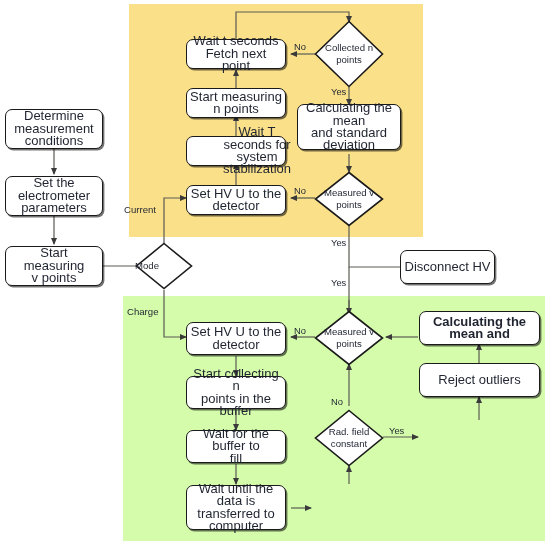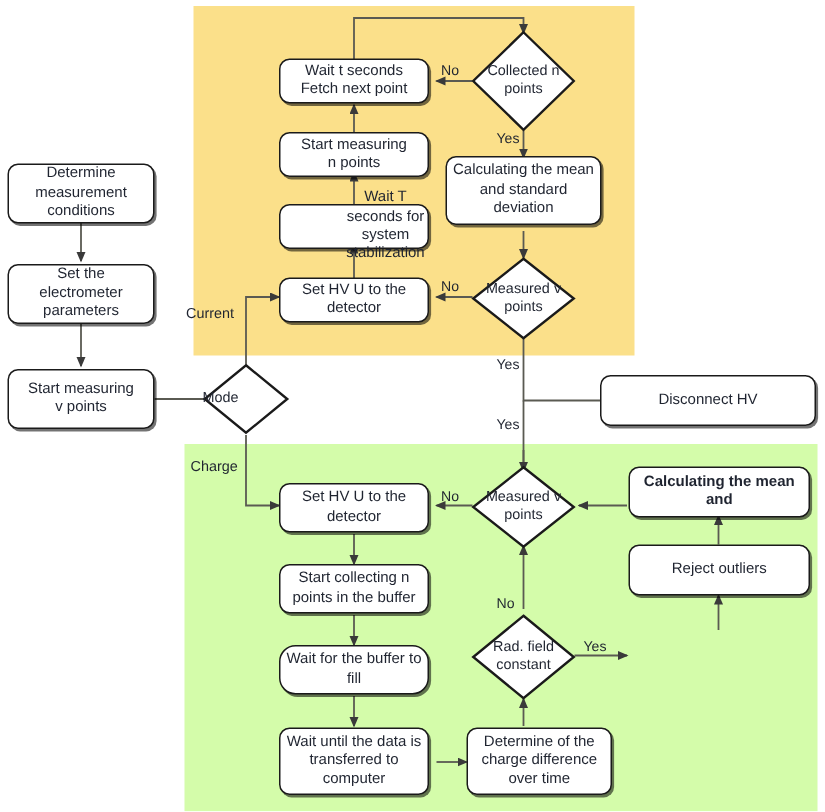--- a/index.html
+++ b/index.html
@@ -47,21 +47,21 @@
     z-index: 2;
     box-sizing: border-box;
     background: #ffffff;
     border: 1.6px solid #1a1a1a;
     border-radius: 7px;
     display: flex;
     align-items: center;
     justify-content: center;
     text-align: center;
     color: #1f2430;
-    font-size: 10px;
+    font-size: 13px;
     line-height: 12.4px;
     padding: 1px 3px;
     box-shadow: 1.4px 1.6px 0 rgba(0,0,0,0.55);
   }
   .node span { display: block; }
   .diamond-wrap {
     position: absolute;
     z-index: 2;
   }
   .diamond-wrap svg {
@@ -252,21 +252,21 @@
       <polygon points="35,1.5 68.5,28 35,54.5 1.5,28" fill="#ffffff" stroke="#1a1a1a" stroke-width="1.6"></polygon>
     </svg>
     <div class="diamond-label">
       <div>
         <span>Measured</span>
         <span>v points</span>
       </div>
     </div>
   </div>
 
-  <div class="node" id="n-disconnect" style="left:400px; top:250px; width:144px; height:34px;">
+  <div class="node" id="n-disconnect" style="left:400px; top:250px; width:95px; height:34px;">
     <div>
       <span>Disconnect HV</span>
     </div>
   </div>
 
   <div class="diamond-wrap" style="left:314px; top:310px; width:70px; height:56px;">
     <svg width="70" height="56" viewBox="0 0 70 56">
       <polygon points="35,1.5 68.5,28 35,54.5 1.5,28" fill="#ffffff" stroke="#1a1a1a" stroke-width="1.6"></polygon>
     </svg>
     <div class="diamond-label">
@@ -284,42 +284,35 @@
     </div>
   </div>
 
   <div class="node" id="n-chg-collect" style="left:186px; top:376px; width:100px; height:33px;">
     <div>
       <span>Start collecting n</span>
       <span>points in the buffer</span>
     </div>
   </div>
 
-  <div class="node" id="n-chg-wait-buffer" style="left:186px; top:430px; width:100px; height:33px;border-radius:11px;">
+  <div class="node" id="n-chg-wait-buffer" style="left:186px; top:430px; width:100px; height:33px;">
     <div>
       <span>Wait for the buffer to</span>
       <span>fill</span>
     </div>
   </div>
 
   <div class="node" id="n-chg-wait-transfer" style="left:186px; top:485px; width:100px; height:45px;">
     <div>
       <span>Wait until the data is</span>
       <span>transferred to</span>
       <span>computer</span>
     </div>
   </div>
 
-  <div class="node" id="n-chg-determine" style="left:311px; top:485px; width:97px; height:45px;">
-    <div>
-      <span>Determine of the</span>
-      <span>charge difference</span>
-      <span>over time</span>
-    </div>
-  </div>
 
   <div class="diamond-wrap" style="left:314px; top:409px; width:70px; height:58px;">
     <svg width="70" height="58" viewBox="0 0 70 58">
       <polygon points="35,1.5 68.5,29 35,56.5 1.5,29" fill="#ffffff" stroke="#1a1a1a" stroke-width="1.6"></polygon>
     </svg>
     <div class="diamond-label">
       <div>
         <span>Rad. field</span>
         <span>constant</span>
       </div>

